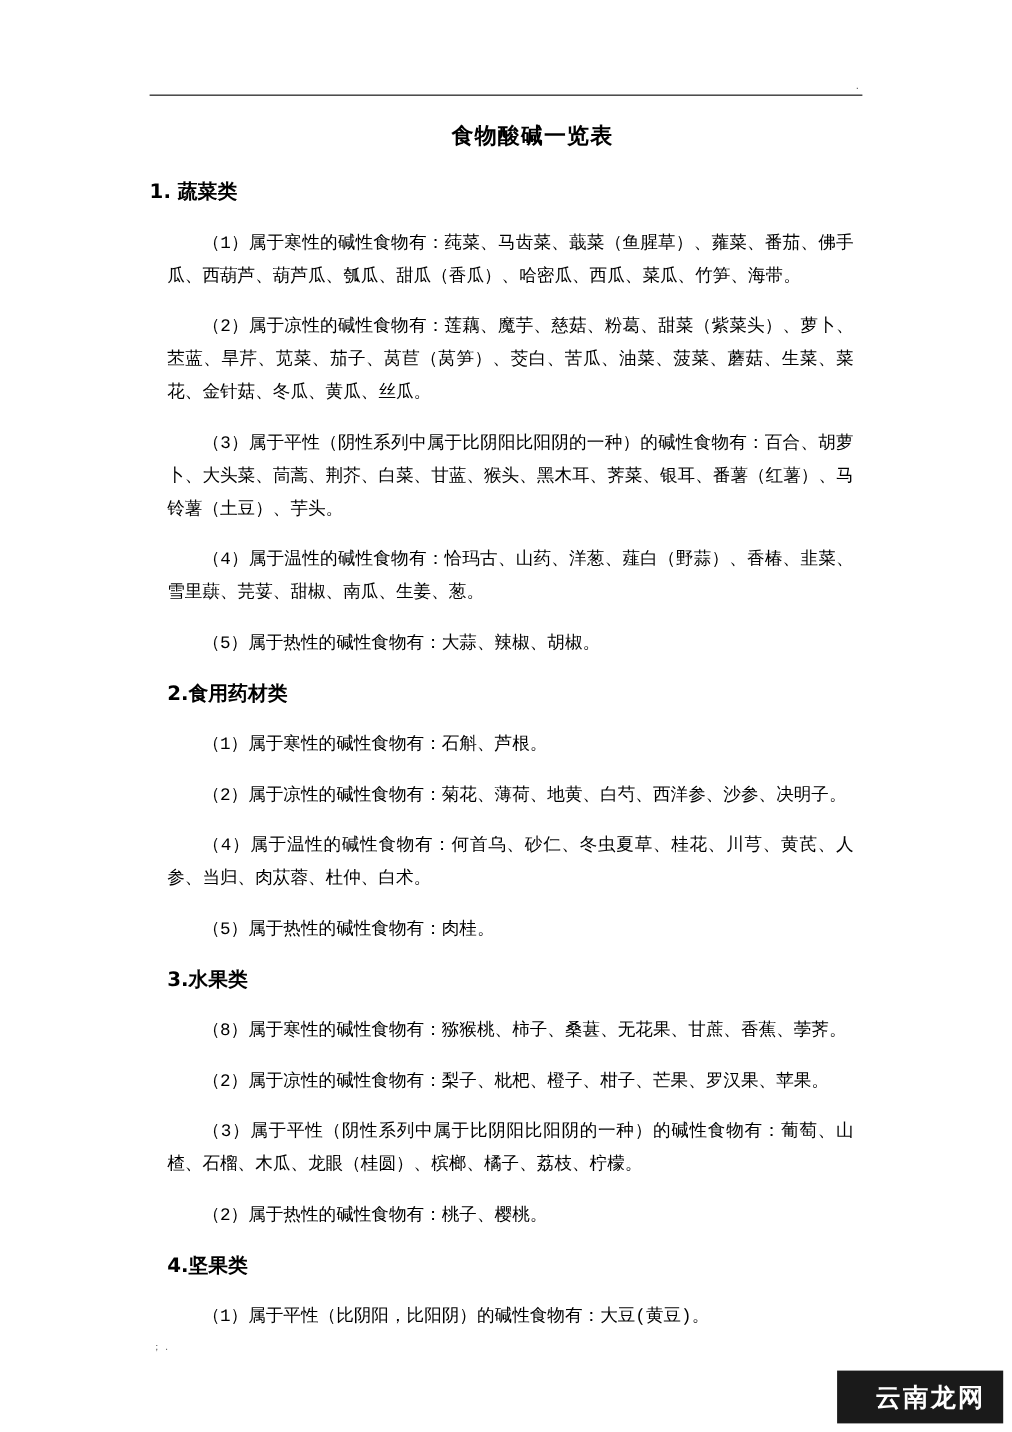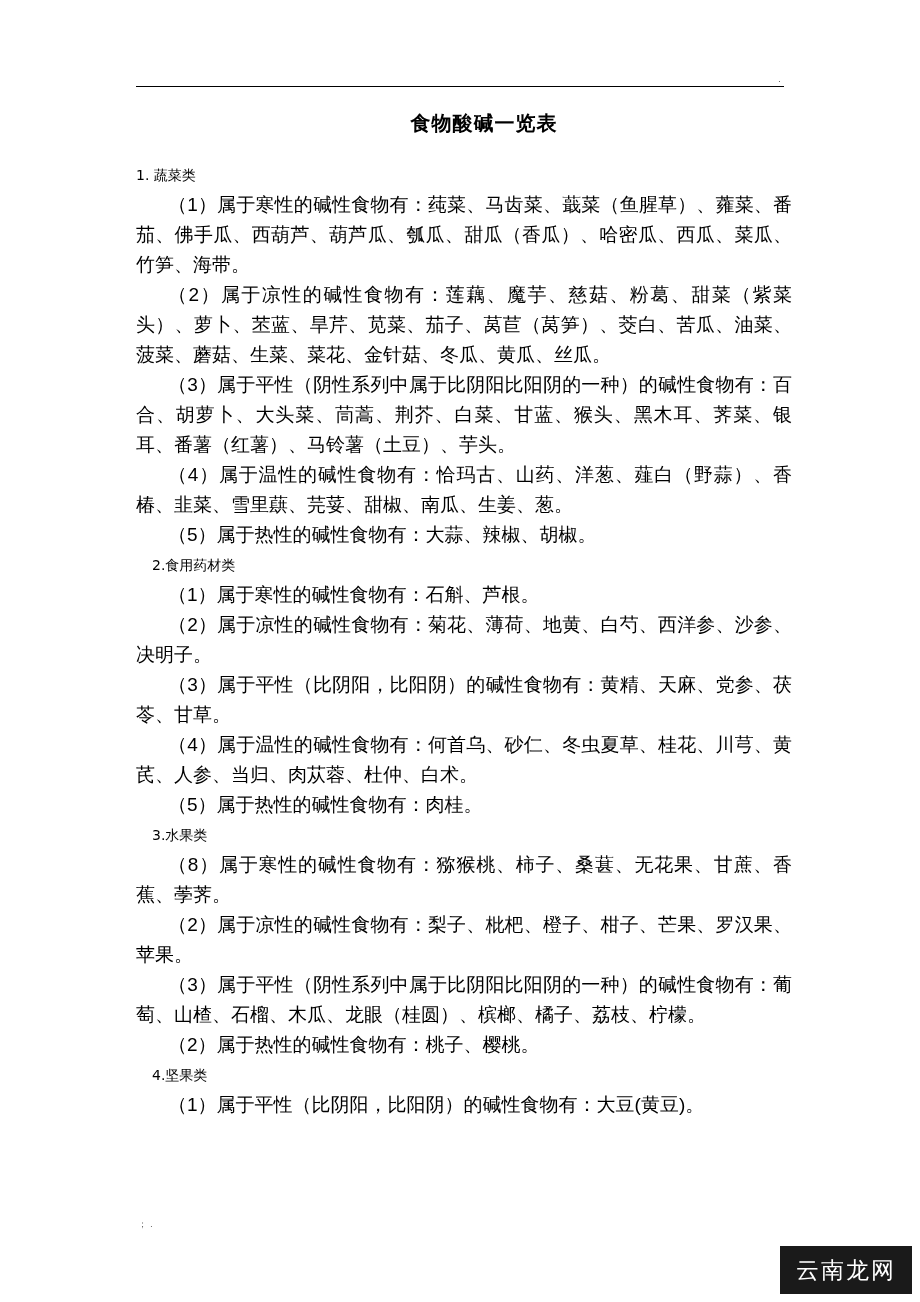--- a/index.html
+++ b/index.html
@@ -50,36 +50,36 @@
     font-family: "DejaVu Serif", "Liberation Serif", serif;
     padding-left: 24px;
   }
   .content {
     position: absolute;
     left: 136px;
     top: 160px;
     width: 656px;
   }
   .sec-head {
-    font-size: 14px;
-    font-weight: 400;
+    font-size: 18px;
+    font-weight: 700;
     line-height: 30px;
     margin: 0;
   }
   .sec-head.indent {
     text-indent: 16px;
   }
   .para {
-    font-size: 19px;
+    font-size: 16px;
     line-height: 30px;
-    margin: 0;
+    margin: 16px;
     text-indent: 32px;
     text-align: justify;
     text-justify: inter-ideograph;
-    font-family: Liberation Sans, sans-serif;
+    font-family: Liberation Mono, monospace;
   }
   .para.spaced {
     margin-top: 26px;
   }
   .footer-mark {
     position: absolute;
     left: 138px;
     top: 1218px;
     font-size: 9px;
     color: #666;
@@ -87,26 +87,27 @@
   }
   .watermark {
     position: absolute;
     right: 8px;
     bottom: 8px;
     width: 132px;
     height: 48px;
     background: #1a1a1a;
     color: #fff;
     font-size: 23px;
-    font-weight: 400;
+    font-weight: 700;
     letter-spacing: 2px;
     display: flex;
     align-items: center;
     justify-content: center;
     font-family: "DejaVu Sans", "Liberation Sans", sans-serif;
+    padding-left: 19px;
   }
 </style>
 </head>
 <body>
 
 <div class="page">
 
   <div class="header-rule"></div>
   <div class="header-dot">.</div>
 
@@ -117,21 +118,20 @@
     <p class="sec-head">1. 蔬菜类</p>
     <p class="para">（1）属于寒性的碱性食物有：莼菜、马齿菜、蕺菜（鱼腥草）、蕹菜、番茄、佛手瓜、西葫芦、葫芦瓜、瓠瓜、甜瓜（香瓜）、哈密瓜、西瓜、菜瓜、竹笋、海带。</p>
     <p class="para">（2）属于凉性的碱性食物有：莲藕、魔芋、慈菇、粉葛、甜菜（紫菜头）、萝卜、苤蓝、旱芹、苋菜、茄子、莴苣（莴笋）、茭白、苦瓜、油菜、菠菜、蘑菇、生菜、菜花、金针菇、冬瓜、黄瓜、丝瓜。</p>
     <p class="para">（3）属于平性（阴性系列中属于比阴阳比阳阴的一种）的碱性食物有：百合、胡萝卜、大头菜、茼蒿、荆芥、白菜、甘蓝、猴头、黑木耳、荠菜、银耳、番薯（红薯）、马铃薯（土豆）、芋头。</p>
     <p class="para">（4）属于温性的碱性食物有：恰玛古、山药、洋葱、薤白（野蒜）、香椿、韭菜、雪里蕻、芫荽、甜椒、南瓜、生姜、葱。</p>
     <p class="para">（5）属于热性的碱性食物有：大蒜、辣椒、胡椒。</p>
 
     <p class="sec-head indent">2.食用药材类</p>
     <p class="para">（1）属于寒性的碱性食物有：石斛、芦根。</p>
     <p class="para">（2）属于凉性的碱性食物有：菊花、薄荷、地黄、白芍、西洋参、沙参、决明子。</p>
-    <p class="para">（3）属于平性（比阴阳，比阳阴）的碱性食物有：黄精、天麻、党参、茯苓、甘草。</p>
     <p class="para">（4）属于温性的碱性食物有：何首乌、砂仁、冬虫夏草、桂花、川芎、黄芪、人参、当归、肉苁蓉、杜仲、白术。</p>
     <p class="para">（5）属于热性的碱性食物有：肉桂。</p>
 
     <p class="sec-head indent">3.水果类</p>
     <p class="para">（8）属于寒性的碱性食物有：猕猴桃、柿子、桑葚、无花果、甘蔗、香蕉、荸荠。</p>
     <p class="para">（2）属于凉性的碱性食物有：梨子、枇杷、橙子、柑子、芒果、罗汉果、苹果。</p>
     <p class="para">（3）属于平性（阴性系列中属于比阴阳比阳阴的一种）的碱性食物有：葡萄、山楂、石榴、木瓜、龙眼（桂圆）、槟榔、橘子、荔枝、柠檬。</p>
     <p class="para">（2）属于热性的碱性食物有：桃子、樱桃。</p>
 
     <p class="sec-head indent">4.坚果类</p>

